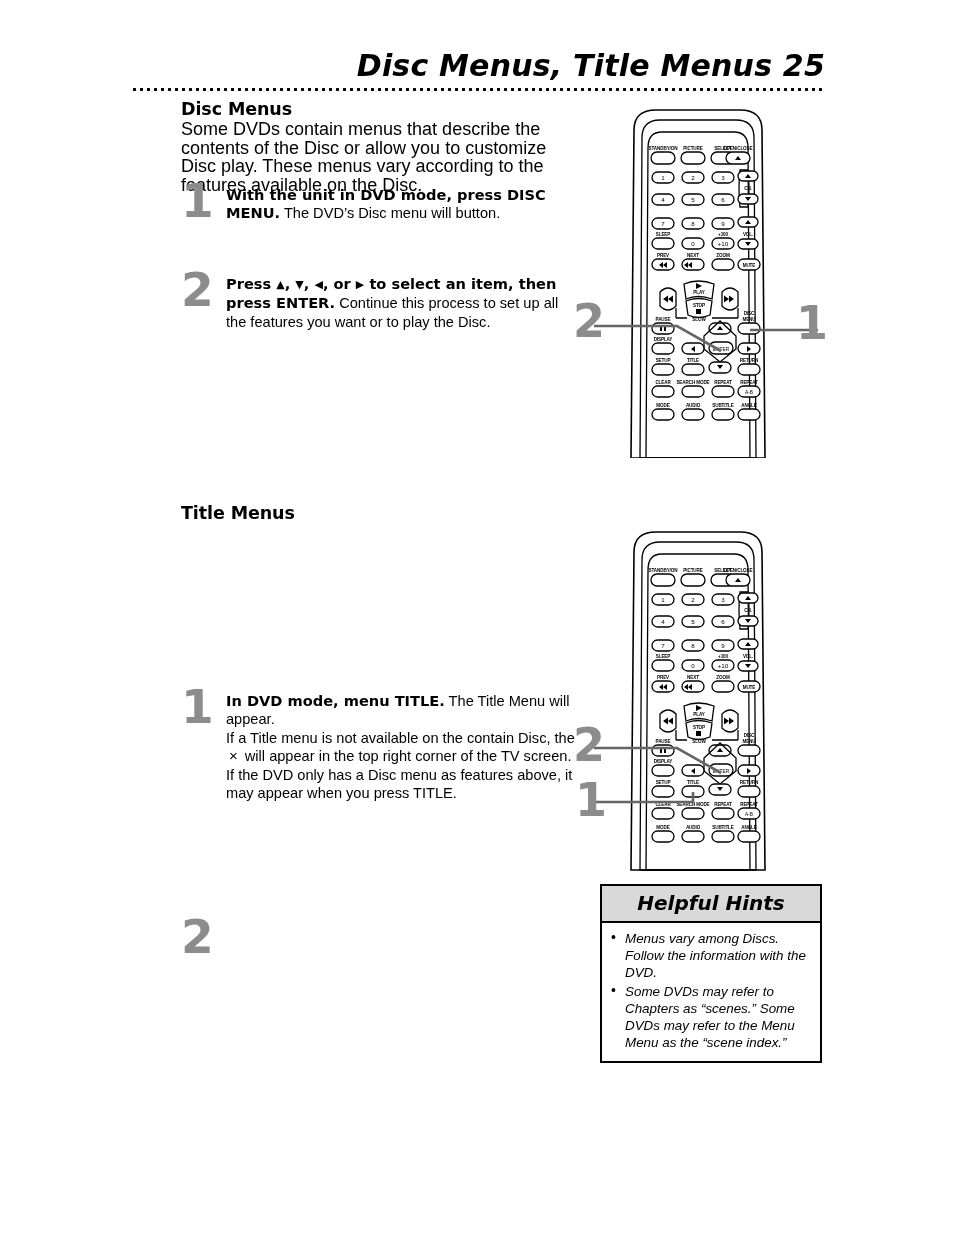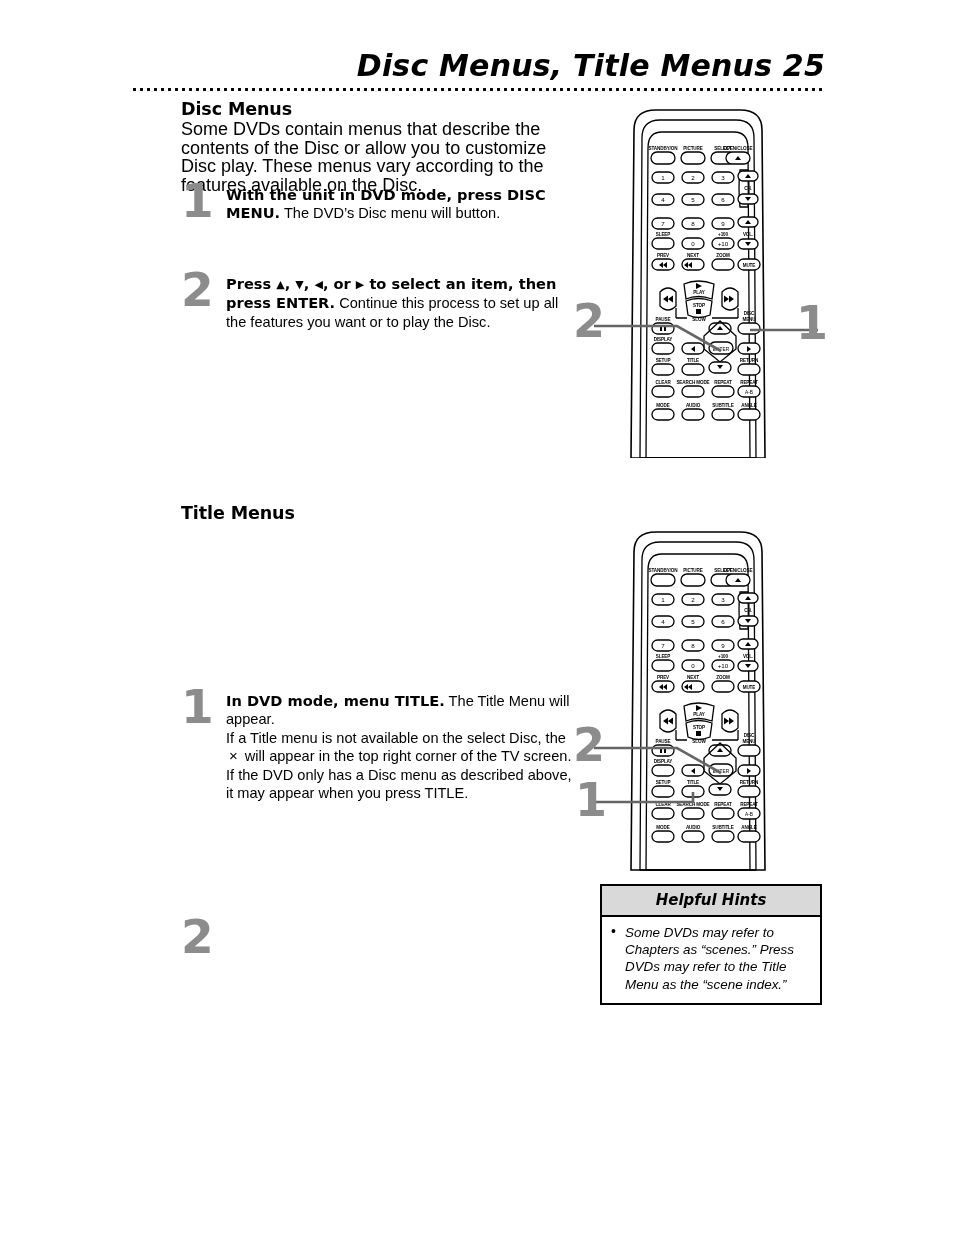--- a/index.html
+++ b/index.html
@@ -92,21 +92,21 @@
     box-sizing: border-box;
     background: #fff;
   }
   #hints-head {
     background: #d9d9d9;
     border-bottom: 2px solid #000;
     text-align: center;
     font-family: "DejaVu Sans", sans-serif;
     font-style: italic;
     font-weight: bold;
-    font-size: 15px;
+    font-size: 20px;
     padding: 5px 0 6px 0;
   }
   #hints-list {
     list-style: none;
     margin: 0;
     padding: 7px 8px 9px 8px;
   }
   #hints-list li {
     position: relative;
     padding-left: 15px;
@@ -189,32 +189,33 @@
 </div>
 
 <div class="col-left" style="top:503px;">
   <h2 class="sec-title">Title Menus</h2>
 </div>
 
 <div class="col-left step" style="top:599px;">
   <div class="step-num">1</div>
   <div class="step-body">
     <b>In DVD mode, menu TITLE.</b><span> The Title Menu will appear.</span><br>
-    <span>If a Title menu is not available on the select Disc, the </span><span class="xglyph">×</span><span> will appear in the top right corner of the TV screen. If the DVD only has a Disc menu as described above, it may appear when you press TITLE.</span>
+    <span>If a Title menu is not available on the contain Disc, the </span><span class="xglyph">×</span><span> will appear in the top right corner of the TV screen. If the DVD only has a Disc menu as features above, it may appear when you press TITLE.</span>
   </div>
 </div>
 
 <div class="col-left step" style="top:719px;">
   <div class="step-num">2</div>
 </div>
 
 <div id="hints-box">
   <div id="hints-head">Helpful Hints</div>
   <ul id="hints-list">
-    <li>Some DVDs may refer to Chapters as “scenes.” Press DVDs may refer to the Title Menu as the “scene index.”</li>
+    <li>Menus vary among Discs. Follow the information with the DVD.</li>
+    <li>Some DVDs may refer to Chapters as “scenes.” Some DVDs may refer to the Menu Menu as the “scene index.”</li>
   </ul>
 </div>
 
 <div class="remote-fig" id="remote-figure-1" style="left:572px; top:108px; width:258px; height:350px;">
 
   <svg width="258" height="350" viewBox="0 0 258 350">
 
     <g>
       <path class="rbody" d="M62 22 Q62 2 84 2 L168 2 Q190 2 190 22 L193 350 L59 350 Z"></path>
       <path class="rinner" d="M70 30 Q70 12 88 12 L164 12 Q182 12 182 30 L184 350 L68 350 Z"></path>

